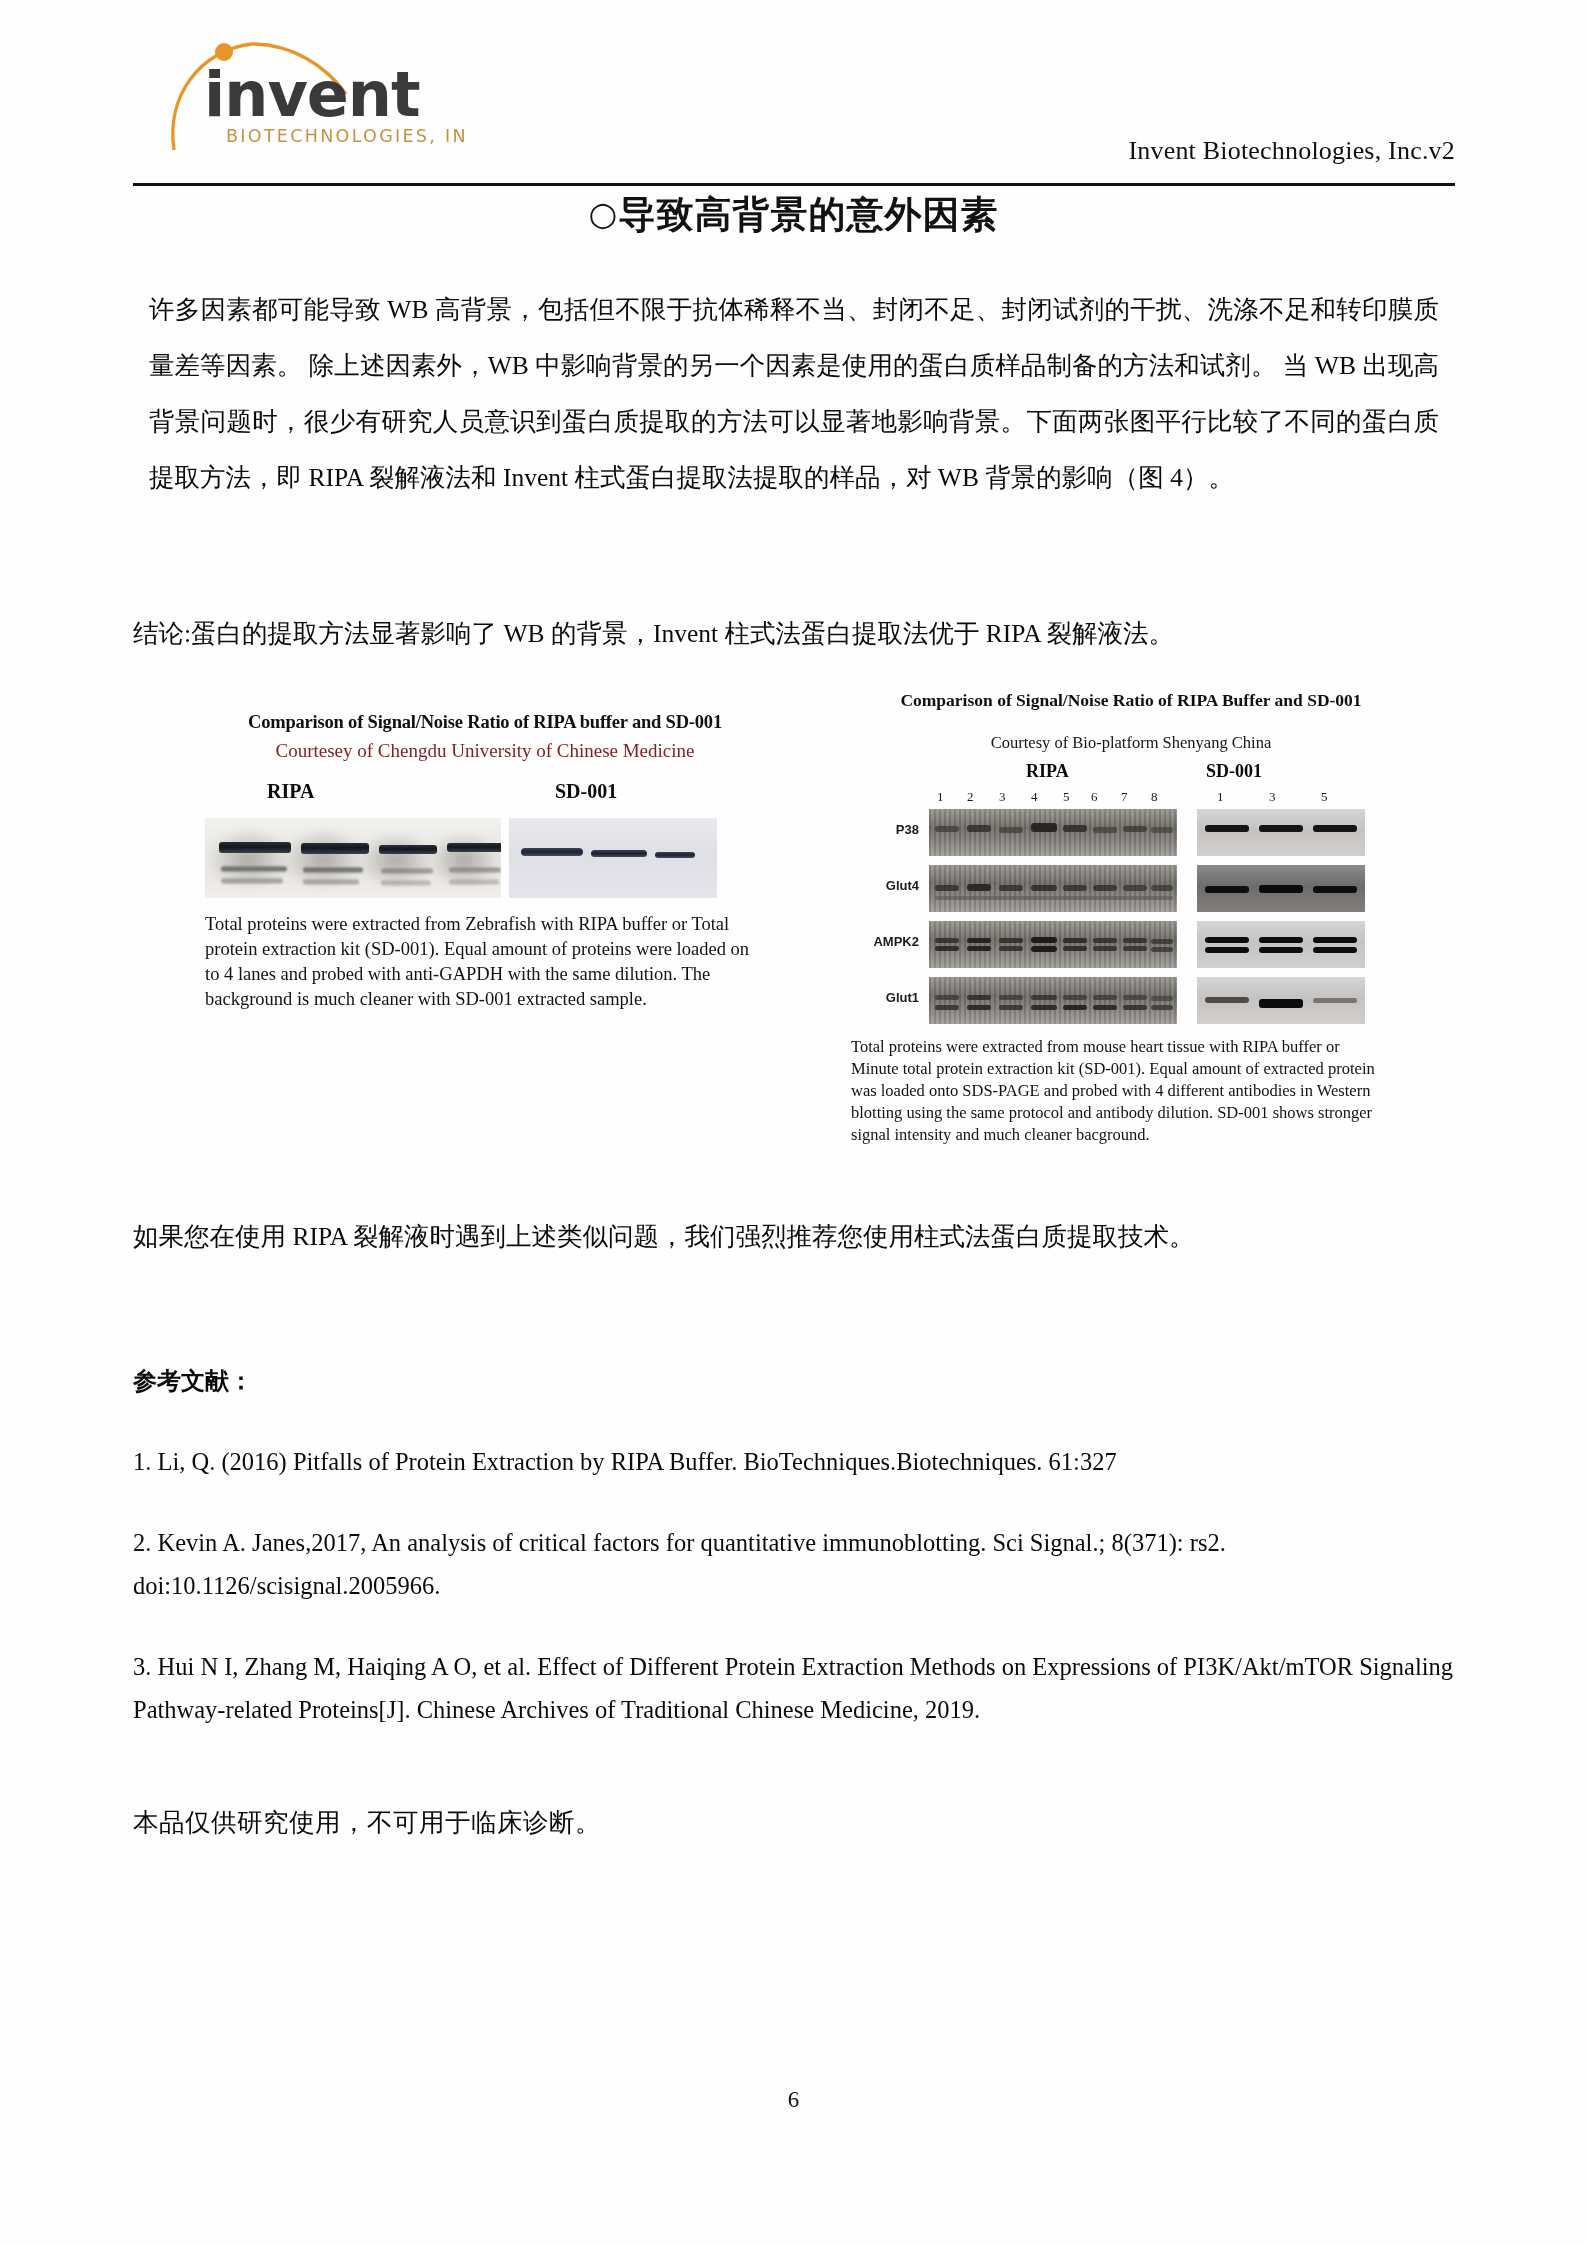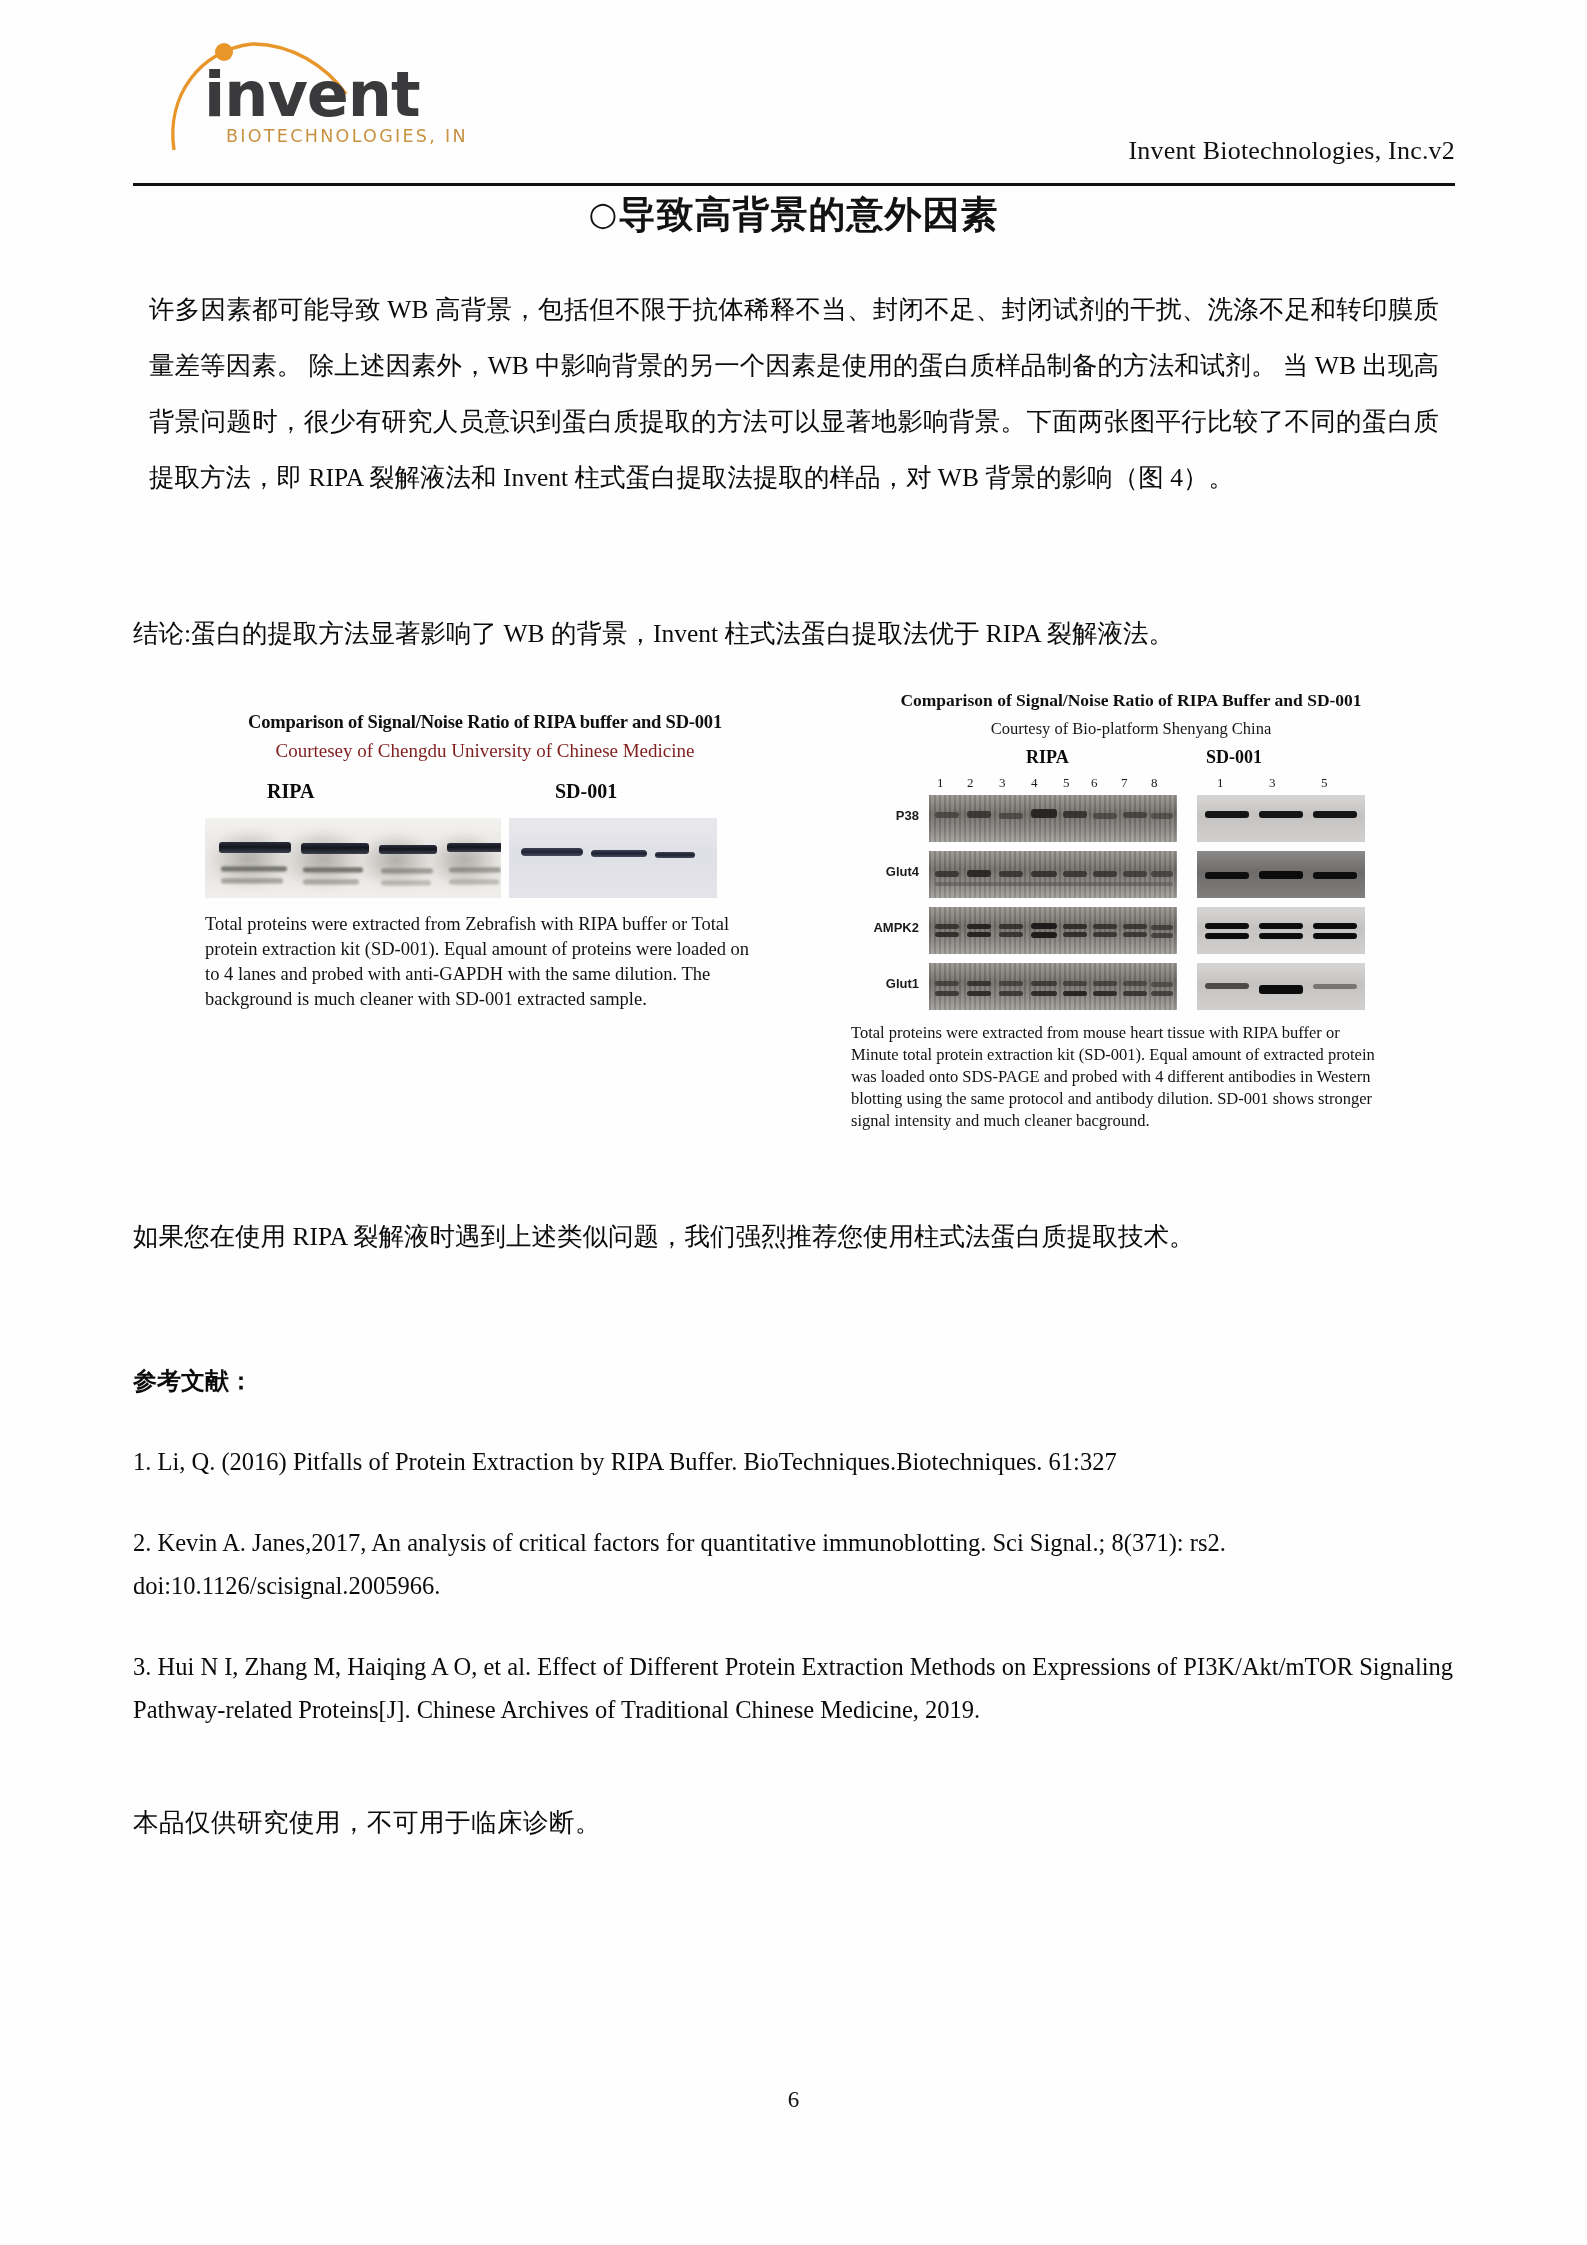--- a/index.html
+++ b/index.html
@@ -203,21 +203,21 @@
   }
   .panel-right .fig-title {
     text-align: center;
     font-weight: 700;
     font-size: 17.5px;
     color: #101010;
   }
   .panel-right .fig-sub {
     text-align: center;
     font-size: 16.5px;
-    margin-top: 8px;
+    margin-top: 22px;
     color: #151515;
   }
   .grp-head {
     position: relative;
     height: 28px;
     margin-top: 8px;
   }
   .grp-head .lbl {
     position: absolute;
     font-weight: 700;

